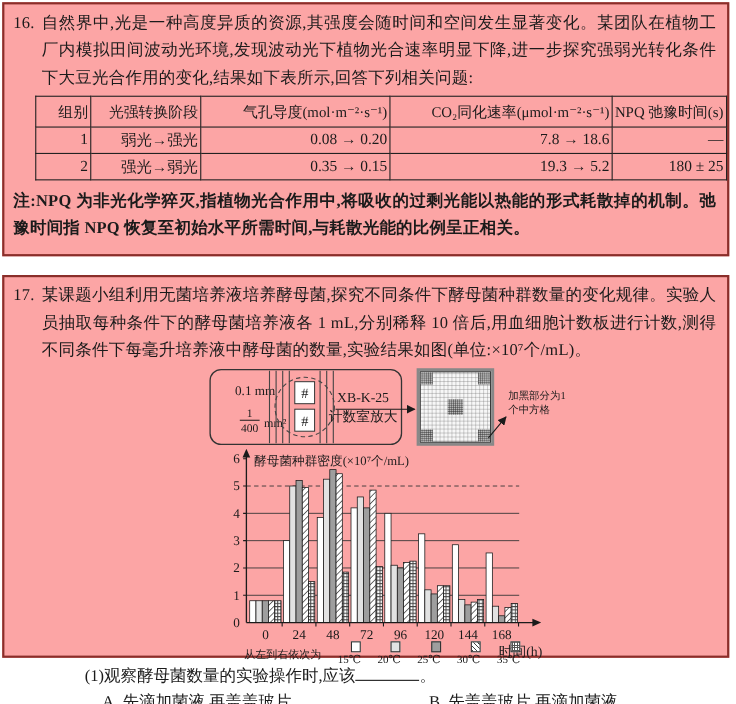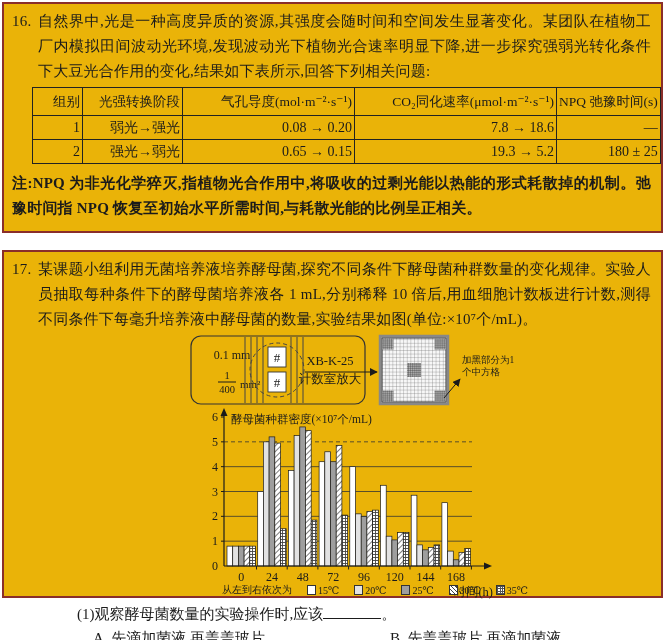--- a/index.html
+++ b/index.html
@@ -1,36 +1,36 @@
 <!DOCTYPE html>
 <html><head>
 <meta charset="utf-8">
 <style>
   html,body{margin:0;padding:0;background:#ffffff;}
   .page{position:relative;width:669px;height:640px;background:#fff;overflow:hidden;
         font-family:"Liberation Serif","DejaVu Serif",serif;color:#1b1b1b;}
-  .qbox{position:absolute;left:2px;width:661px;border:2px solid #8a2e2a;background:#eab308;box-sizing:border-box;}
+  .qbox{position:absolute;left:2px;width:661px;border:2px solid #8a2e2a;background:#fca5a5;box-sizing:border-box;}
   #box16{top:2px;height:231px;}
   #box17{top:250px;height:348px;}
   .qpara{position:relative;margin:5px 10px 0 8px;padding-left:26px;font-size:15px;line-height:25px;
          text-align:justify;letter-spacing:0.2px;}
   .qnum{position:absolute;left:0;top:0;}
   
   table.dtable{border-collapse:collapse;margin:3px 0 0 28px;table-layout:fixed;}
   table.dtable th,table.dtable td{border:1px solid #222;text-align:right;vertical-align:middle;
          font-weight:normal;padding:0 2px;overflow:hidden;white-space:nowrap;}
   table.dtable th{height:27px;font-size:13.5px;}
   table.dtable td{height:23px;font-size:14px;}
   .note{margin:7px 10px 0 8px;font-size:15px;line-height:25px;text-align:justify;letter-spacing:0.2px;font-weight:bold;}
   
   .figsvg{position:absolute;left:140px;top:80px;}
   .chartwrap{position:absolute;left:185px;top:155px;width:312px;height:192px;}
   .legend{position:absolute;left:218px;top:331px;display:flex;align-items:center;gap:15px;
           font-size:10px;white-space:nowrap;}
-  .leg-item{display:inline-flex;align-items:flex-start;gap:2px;}
+  .leg-item{display:inline-flex;align-items:flex-end;gap:2px;flex-direction:column;}
   .sw{display:inline-block;width:9px;height:10px;border:1px solid #333;box-sizing:border-box;}
   .sw-white{background:#fff;}
   .sw-light{background:#e2e2e2;}
   .sw-gray{background:#9e9e9e;}
   .sw-diag{background-image:repeating-linear-gradient(45deg,#444 0 1px,transparent 1px 3px);background-color:#fff;}
   .sw-cross{background-image:repeating-linear-gradient(0deg,#555 0 1px,transparent 1px 2.5px),
             repeating-linear-gradient(90deg,#555 0 1px,transparent 1px 2.5px);background-color:#fff;}
   .sub1{position:absolute;left:73px;top:352px;font-size:15px;}
   .blank{display:inline-block;width:58px;border-bottom:1.2px solid #1b1b1b;height:14px;vertical-align:baseline;}
   .optrow{position:absolute;left:0;top:377px;width:661px;height:22px;font-size:15px;}
@@ -68,21 +68,21 @@
       <tr>
         <td>1</td>
         <td>弱光→强光</td>
         <td>0.08 → 0.20</td>
         <td>7.8 → 18.6</td>
         <td>—</td>
       </tr>
       <tr>
         <td>2</td>
         <td>强光→弱光</td>
-        <td>0.65 → 0.15</td>
+        <td>0.35 → 0.15</td>
         <td>19.3 → 5.2</td>
         <td>180 ± 25</td>
       </tr>
     </tbody>
       </table>
 
     <div class="note">注:NPQ 为非光化学猝灭,指植物光合作用中,将吸收的过剩光能以热能的形式耗散掉的机制。弛豫时间指 NPQ 恢复至初始水平所需时间,与耗散光能的比例呈正相关。</div>
   </div>
 
   <div class="qbox" id="box17">

